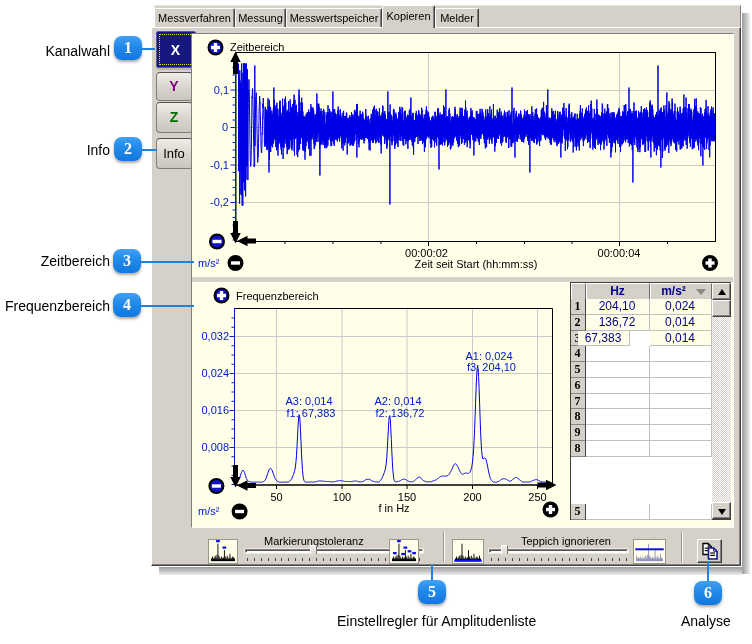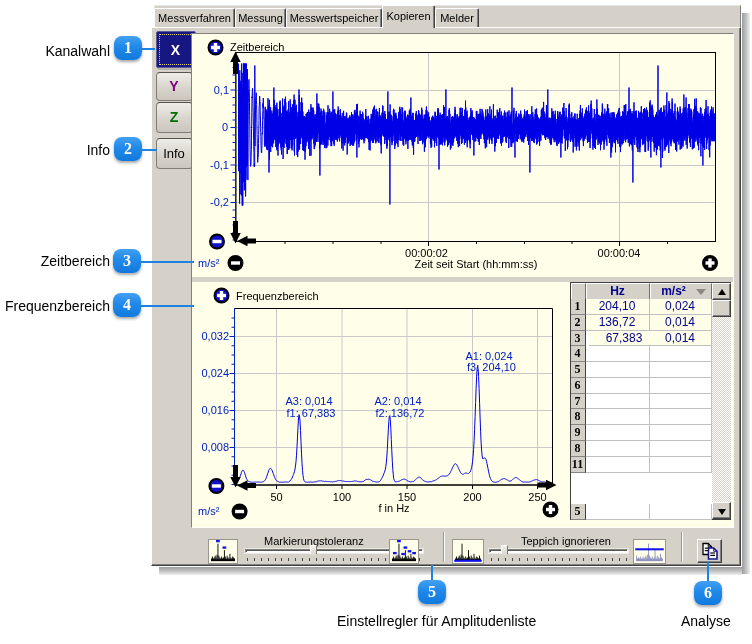--- a/index.html
+++ b/index.html
@@ -319,21 +319,21 @@
           <div class="tcell" style="left:15px;width:64px;background:#ffffe9;line-height:15px;">204,10</div>
           <div class="tcell" style="left:79px;width:62px;background:#ffffe9;line-height:15px;">0,024</div>
         </div>
         <div class="trow" style="top:31.78px;">
           <div class="tnum" style="line-height:15px;">2</div>
           <div class="tcell" style="left:15px;width:64px;background:#ffffe9;line-height:15px;">136,72</div>
           <div class="tcell" style="left:79px;width:62px;background:#ffffe9;line-height:15px;">0,014</div>
         </div>
         <div class="trow" style="top:47.56px;">
           <div class="tnum" style="line-height:15px;">3</div>
-          <div class="tcell" style="left:18px;width:72px;background:#ffffe9;line-height:15px;">67,383</div>
+          <div class="tcell" style="left:7px;width:52px;background:#ffffe9;line-height:15px;">67,383</div>
           <div class="tcell" style="left:79px;width:62px;background:#ffffe9;line-height:15px;">0,014</div>
         </div>
         <div class="trow" style="top:63.34px;">
           <div class="tnum" style="line-height:15px;">4</div>
           <div class="tcell" style="left:15px;width:64px;background:#fff;line-height:15px;"></div>
           <div class="tcell" style="left:79px;width:62px;background:#fff;line-height:15px;"></div>
         </div>
         <div class="trow" style="top:79.12px;">
           <div class="tnum" style="line-height:15px;">5</div>
           <div class="tcell" style="left:15px;width:64px;background:#fff;line-height:15px;"></div>
@@ -354,25 +354,20 @@
           <div class="tcell" style="left:15px;width:64px;background:#fff;line-height:15px;"></div>
           <div class="tcell" style="left:79px;width:62px;background:#fff;line-height:15px;"></div>
         </div>
         <div class="trow" style="top:142.24px;">
           <div class="tnum" style="line-height:15px;">9</div>
           <div class="tcell" style="left:15px;width:64px;background:#fff;line-height:15px;"></div>
           <div class="tcell" style="left:79px;width:62px;background:#fff;line-height:15px;"></div>
         </div>
         <div class="trow" style="top:158.02px;">
           <div class="tnum" style="line-height:15px;">8</div>
-          <div class="tcell" style="left:15px;width:64px;background:#fff;line-height:15px;"></div>
-          <div class="tcell" style="left:79px;width:62px;background:#fff;line-height:15px;"></div>
-        </div>
-        <div class="trow" style="top:173.80px;">
-          <div class="tnum" style="line-height:15px;">11</div>
           <div class="tcell" style="left:15px;width:64px;background:#fff;line-height:15px;"></div>
           <div class="tcell" style="left:79px;width:62px;background:#fff;line-height:15px;"></div>
         </div>
         <div class="trow" style="top:221.14px;">
           <div class="tnum" style="line-height:15px;">5</div>
           <div class="tcell" style="left:15px;width:64px;background:#fff;line-height:15px;"></div>
           <div class="tcell" style="left:79px;width:62px;background:#fff;line-height:15px;"></div>
         </div>
 <div id="sbar">
 <div class="sbtn2" style="top:0;">

